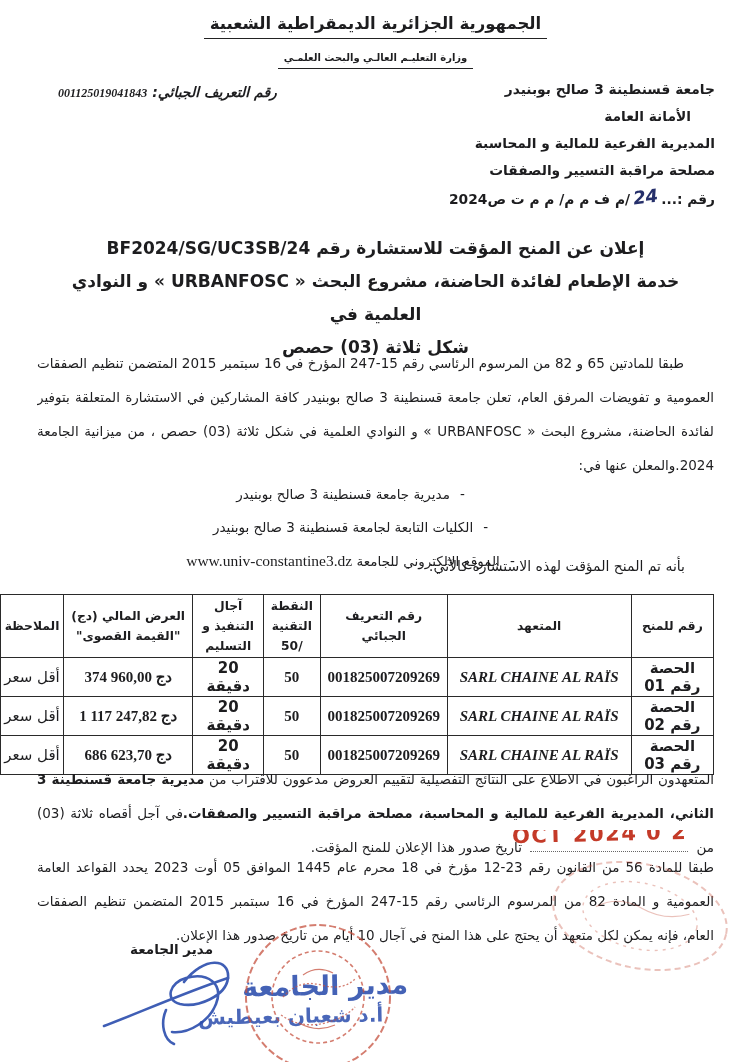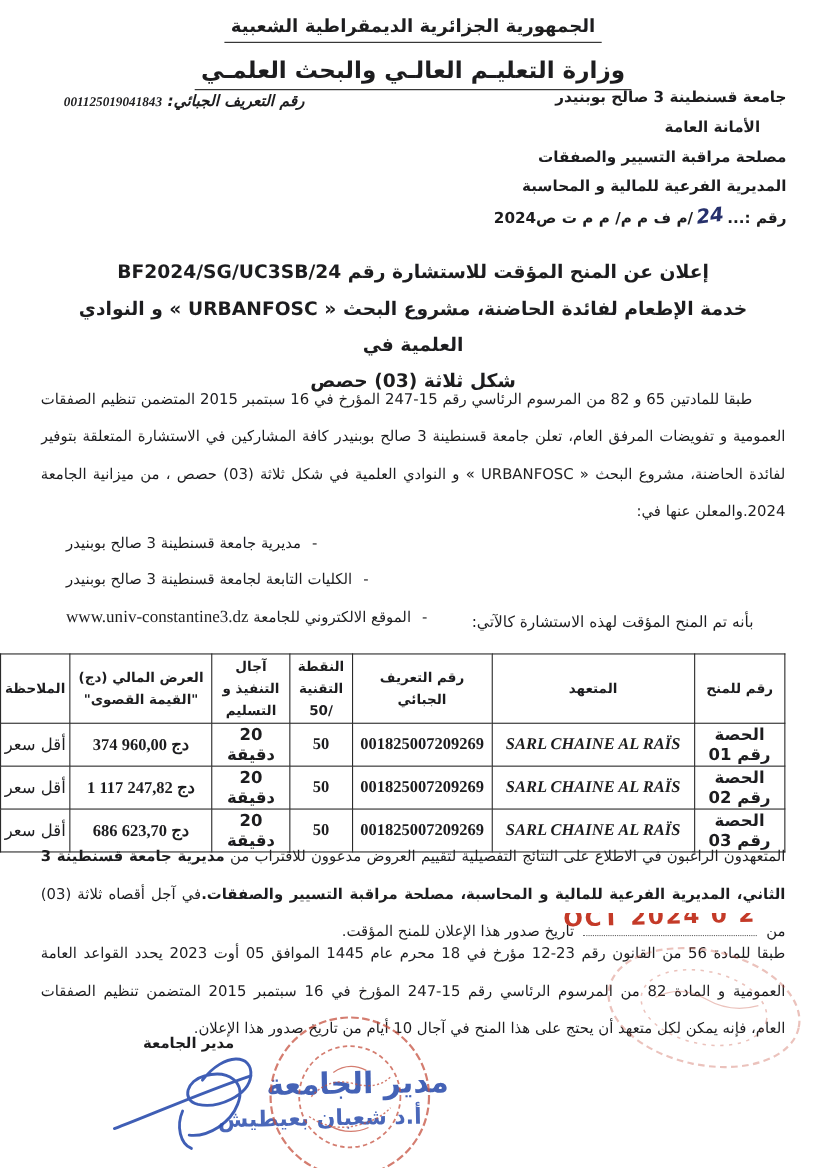--- a/index.html
+++ b/index.html
@@ -5,38 +5,38 @@
   html,body{margin:0;padding:0;background:#e8e8e6;}
   .page{
     position:relative; width:751px; height:1062px; margin:0 auto;
     background:#ffffff; overflow:hidden; direction:rtl;
     font-family:"DejaVu Sans", sans-serif; color:#1d1d1f;
   }
   
   .center-head{position:absolute; left:0; right:0; text-align:center;}
   .center-head .u{display:inline-block; border-bottom:1.6px solid #222; padding:0 6px 5px;}
   .republic{top:14px; font-size:16.5px; font-weight:bold;}
-  .ministry{top:52px; font-size:21px; font-weight:bold;}
+  .ministry{top:52px; font-size:10px; font-weight:bold;}
   .tax-line{position:absolute; top:84px; left:58px; direction:rtl; font-size:14px; font-weight:bold; font-style:italic;}
   .tax-line .val{font-family:"Liberation Serif", serif; font-size:12px; direction:ltr; unicode-bidi:isolate; letter-spacing:.5px;}
   .right-head{position:absolute; top:76px; right:36px; text-align:right; font-size:13.8px; font-weight:bold; line-height:27px;}
   .right-head .indent{margin-right:24px;}
   .ref-line{white-space:nowrap;}
   .handwritten{display:inline-block; font-size:18px; font-weight:bold; font-style:italic;
     color:#26306b; transform:rotate(-7deg); margin:0 3px; position:relative; top:-1px;}
   
   .title-block{position:absolute; top:232px; left:40px; right:40px; text-align:center;
     font-weight:bold; font-size:17px; line-height:33px;}
   
   .flow{position:absolute; right:37px; left:37px; font-size:13.5px; line-height:34px;}
   .jline{text-align:justify; text-align-last:justify; overflow:hidden; height:34px;}
   .rline{text-align:right; overflow:hidden; height:34px;}
   .ind{text-indent:30px;}
   .intro{top:346px;}
-  .bullets{position:absolute; right:110px; left:60px; top:478px; font-size:13.5px; line-height:33px; text-align:left;}
+  .bullets{position:absolute; right:110px; left:60px; top:478px; font-size:13.5px; line-height:33px; text-align:center;}
   .bullets .dash{margin-left:10px;}
   .url{font-family:"Liberation Serif", serif; font-size:15.5px; direction:ltr; unicode-bidi:isolate;}
   .lead-in{position:absolute; top:558px; right:66px; font-size:14px; text-align:right;}
   
   .award-table{position:absolute; top:594px; right:37px; border-collapse:collapse; direction:rtl; table-layout:fixed;}
   .award-table td,.award-table th{border:1.4px solid #2a2a2a; padding:1px 3px; vertical-align:middle; text-align:center; overflow:hidden;}
   .award-table th{font-size:12.3px; font-weight:bold; height:50px; line-height:20px;}
   .award-table td{height:36px; font-size:15px;}
   .c-lot{width:76px; font-weight:bold;}
   .c-contractor{width:180px;}
@@ -79,22 +79,22 @@
   </div>
 
   <div class="tax-line">
     <span>رقم التعريف الجبائي:</span>
     <span class="val">001125019041843</span>
   </div>
 
   <div class="right-head">
     <div>جامعة قسنطينة 3  صالح بوبنيدر</div>
     <div class="indent">الأمانة العامة</div>
+    <div>المديرية الفرعية للمالية و المحاسبة</div>
     <div>مصلحة مراقبة التسيير والصفقات</div>
-    <div>المديرية الفرعية للمالية و المحاسبة</div>
     <div class="ref-line">
       <span>رقم :...</span><span class="handwritten">24</span><span>/م ف م م/ م م ت ص2024</span>
     </div>
   </div>
 
   <div class="title-block">
     <div>إعلان عن المنح المؤقت للاستشارة رقم BF2024/SG/UC3SB/24</div>
     <div>خدمة الإطعام لفائدة الحاضنة،  مشروع البحث « URBANFOSC » و النوادي العلمية في</div>
     <div>شكل ثلاثة (03)  حصص</div>
   </div>

